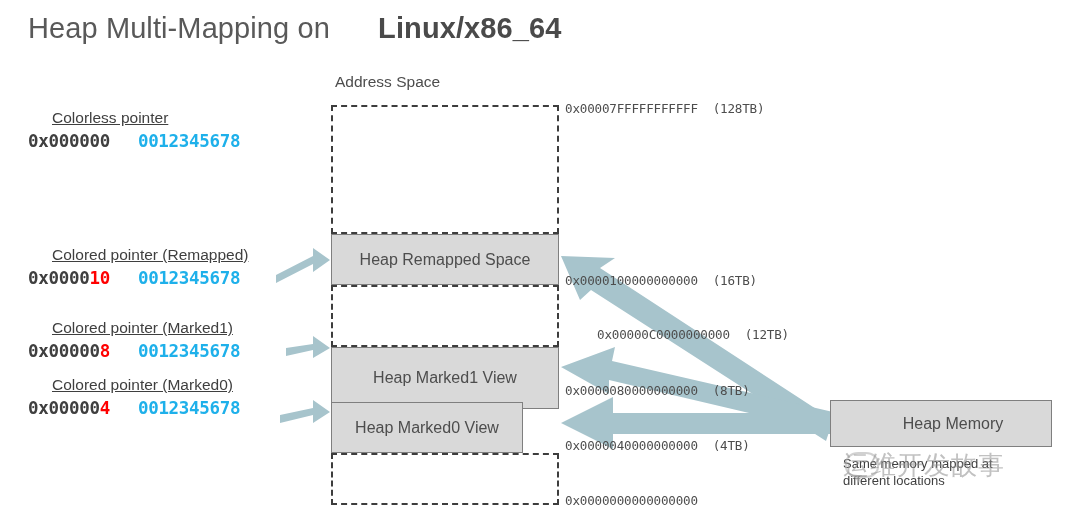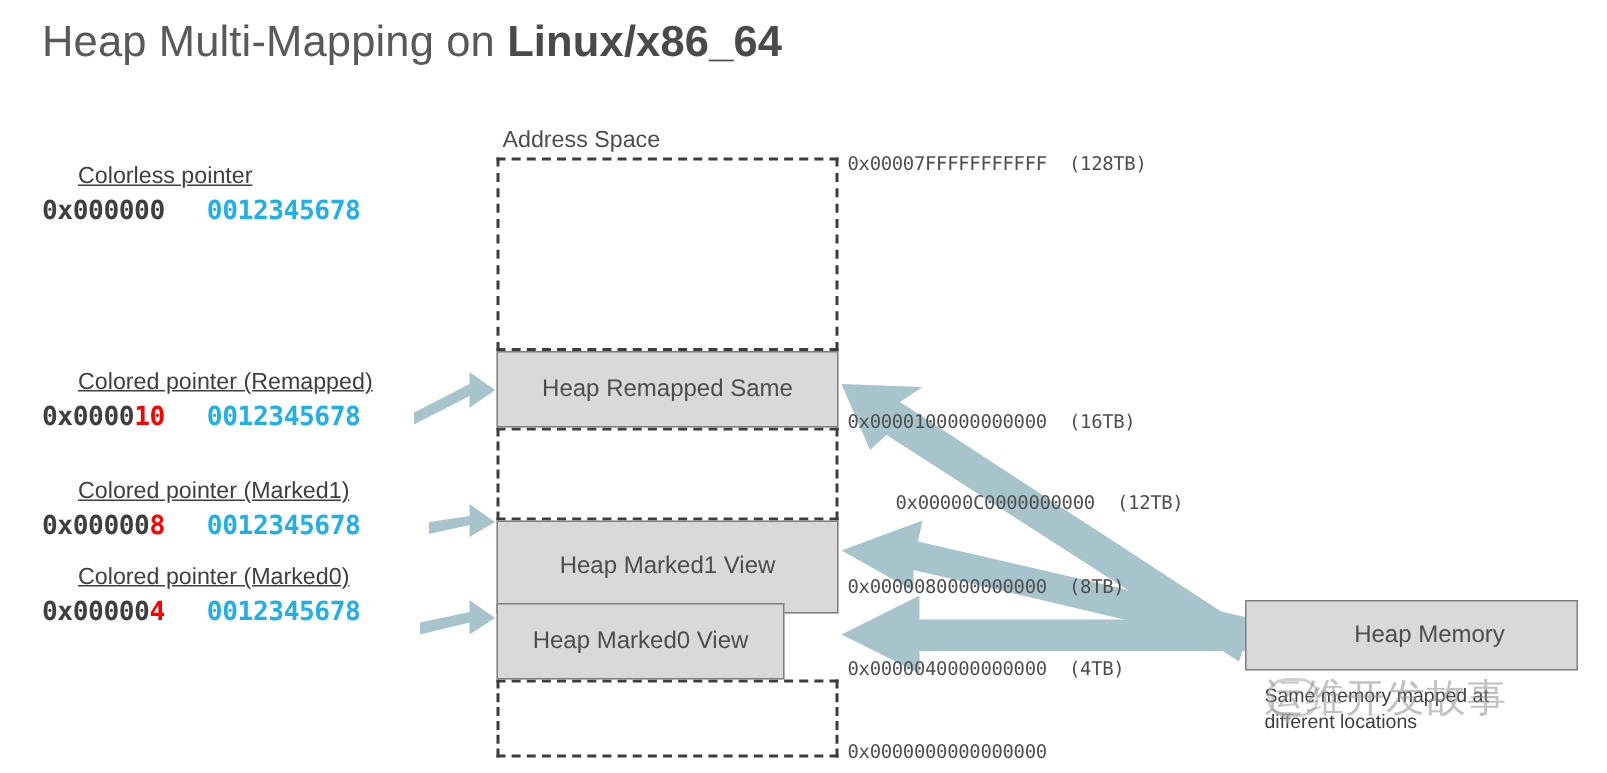--- a/index.html
+++ b/index.html
@@ -16,21 +16,21 @@
 
   
   .title {
     position: absolute;
     left: 28px; top: 12px;
     font-size: 29px;
     color: #595959;
     letter-spacing: 0.1px;
     white-space: nowrap;
   }
-  .title .strong { font-weight: bold; color: #4a4a4a; }
+  .title .strong { font-weight: bold; color: #4a4a4a; margin-left: 40px; }
 
   
   .ptr { position: absolute; white-space: nowrap; }
   .ptr .cap {
     font-size: 15.5px;
     color: #3f3f3f;
     text-decoration: underline;
     display: block;
     line-height: 20px;
     margin-left: 24px;
@@ -44,21 +44,21 @@
     letter-spacing: -0.3px;
     margin-top: 2px;
   }
   .hx-dark { color: #3f3f3f; }
   .hx-red  { color: #ff0000; }
   .hx-cyan { color: #1eb0ea; padding-left: 28px; }
 
   
   .as-label {
     position: absolute;
-    left: 335px; top: 85px;
+    left: 335px; top: 73px;
     font-size: 15.5px;
     color: #4d4d4d;
     text-align: right;
   }
   .dashed-seg {
     position: absolute;
     border: 2px dashed #3d3d3d;
     background: transparent;
   }
   .view-box {
@@ -186,21 +186,21 @@
     <span class="hex"><span class="hx-dark">0x00000</span><span class="hx-red">4</span><span class="hx-cyan">0012345678</span></span>
   </div>
 
   <div class="as-label">Address Space</div>
 
   <div class="dashed-seg" style="left:331px; top:105px; width:228px; height:129px;"></div>
   <div class="dashed-seg" style="left:331px; top:285px; width:228px; height:62px;"></div>
   <div class="dashed-seg" style="left:331px; top:453px; width:228px; height:52px;"></div>
 
   <div class="view-box" style="left:331px; top:234px; width:228px; height:51px;">
-    <span>Heap Remapped Same</span>
+    <span>Heap Remapped Space</span>
   </div>
   <div class="view-box" style="left:331px; top:347px; width:228px; height:62px;">
     <span>Heap Marked1 View</span>
   </div>
   <div class="view-box" style="left:331px; top:402px; width:192px; height:51px;">
     <span>Heap Marked0 View</span>
   </div>
 
   <div class="heap-box" style="left:830px; top:400px; width:222px; height:47px;">
     <span>Heap Memory</span>

